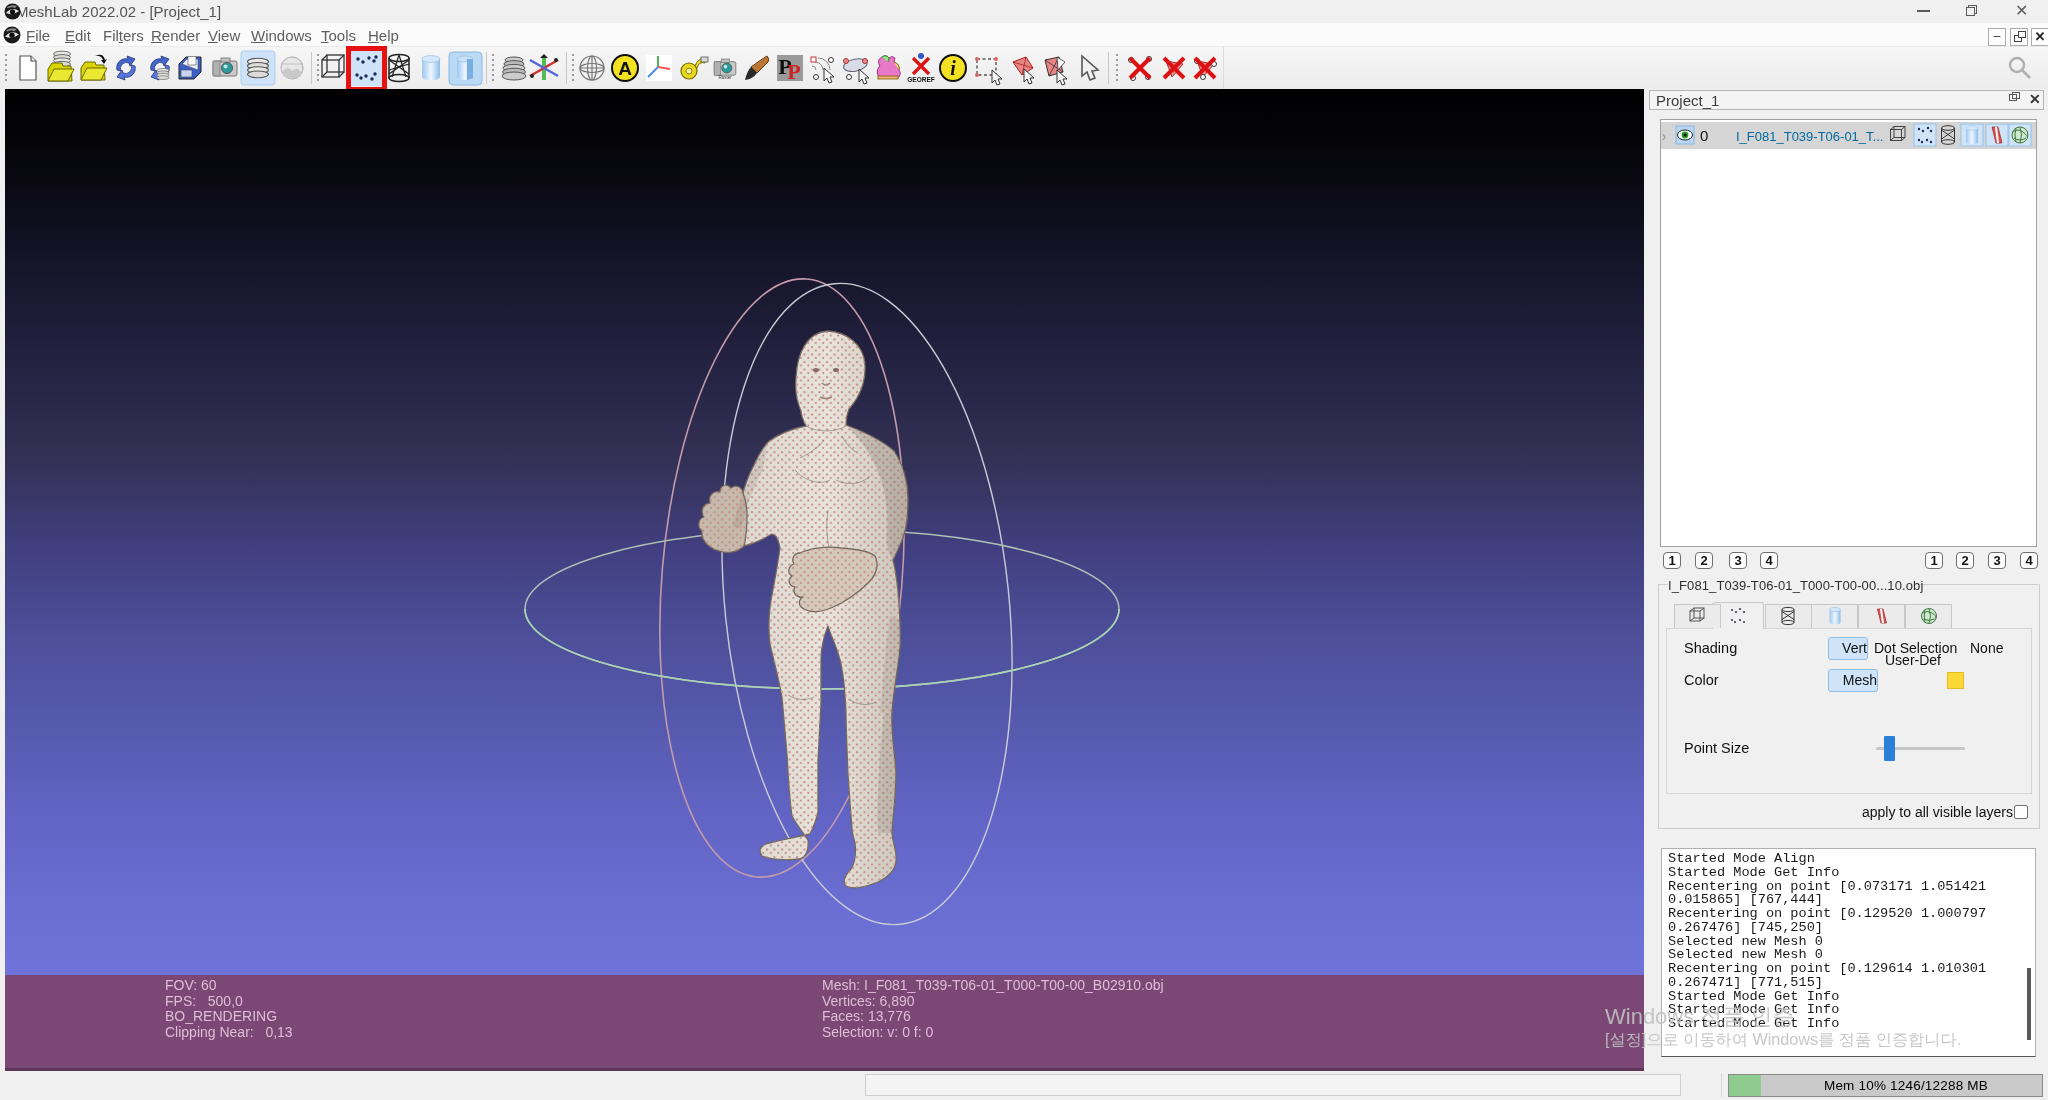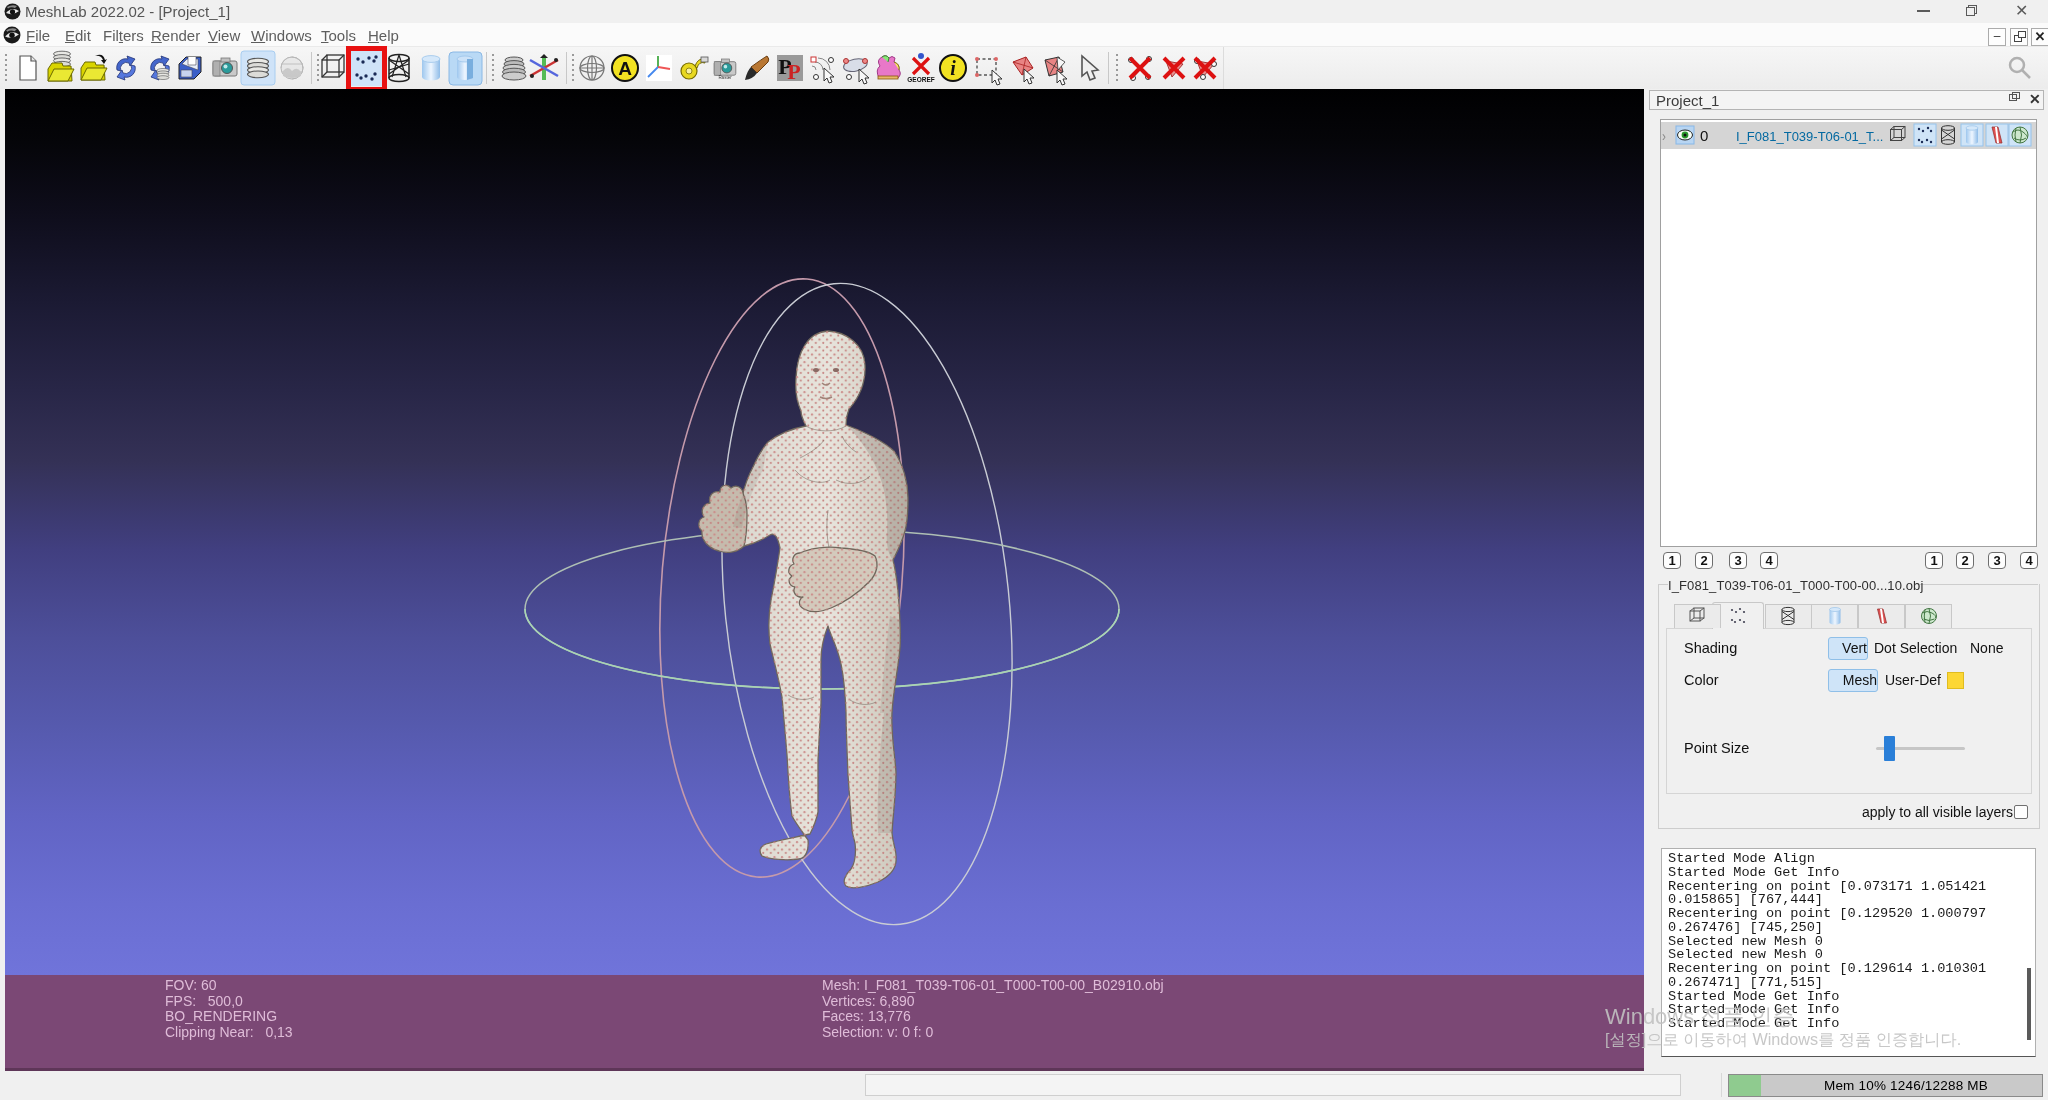--- a/index.html
+++ b/index.html
@@ -52,21 +52,21 @@
 #memfill{left:1729px;top:1075px;width:32px;height:21px;background:#8fcb8f}
 #memtext{left:1728px;top:1078px;width:356px;text-align:center;font-size:13.5px;color:#000;letter-spacing:0.2px}
 
 #wm1{left:1605px;top:1002px;font-size:22px;color:rgba(193,193,193,0.9)}
 #wm2{left:1605px;top:1029px;font-size:16.2px;color:rgba(193,193,193,0.9)}
 </style>
 </head>
 <body>
 
 <div id="titlebar" class="a"></div>
-<div class="a" style="left:25px;top:3px;font-size:15px;color:#555">MeshLab 2022.02 - [Project_1]</div>
+<div class="a" style="left:16px;top:3px;font-size:15px;color:#555">MeshLab 2022.02 - [Project_1]</div>
 <svg class="a" style="left:4px;top:3px" width="17" height="17" viewBox="0 0 17 17">
 <circle cx="8.5" cy="8.5" r="8" fill="#1a1a1a"></circle>
 <path d="M2 10 Q8 3 15 8 Q9 13 2 10 Z" fill="#e8e8e8"></path>
 <circle cx="8.5" cy="8.8" r="2.6" fill="#111"></circle>
 <path d="M3 4 Q8 1 13 3 L11 5 Q7 3.5 4 5.5 Z" fill="#888"></path>
 </svg>
 <div class="a" style="left:1917px;top:10px;width:13px;height:1.5px;background:#5a5a5a"></div>
 <div class="a" style="left:1968px;top:5px;width:9px;height:9px;border:1.5px solid #5a5a5a;background:#f0f0f0"></div>
 <div class="a" style="left:1966px;top:7px;width:9px;height:9px;border:1.5px solid #5a5a5a;background:#f0f0f0"></div>
 <div class="a" style="left:2015px;top:4px;width:14px;height:14px;font-size:16px;color:#5a5a5a;line-height:13px">✕</div>
@@ -588,21 +588,21 @@
 <path d="M-6.5 -3 Q-2 -6 3 -3 T6.5 2 M-5.5 3 Q0 6 5.5 3 M0 -7.5 Q3 0 0 7.5 M-4 -6.5 Q-5.5 0 -4 6.5" stroke="#447744" stroke-width="1" fill="none"></path>
 </g>
 </g>
 </svg>
 <div class="blab a" style="left:1684px;top:640px">Shading</div>
 <div class="bluebtn a" style="left:1828px;top:637px;width:40px;height:23px;line-height:21px">Vert</div>
 <div class="flatbtn a" style="left:1874px;top:640px">Dot Selection</div>
 <div class="flatbtn a" style="left:1970px;top:640px">None</div>
 <div class="blab a" style="left:1684px;top:672px">Color</div>
 <div class="bluebtn a" style="left:1828px;top:669px;width:50px;height:23px;line-height:21px">Mesh</div>
-<div class="flatbtn a" style="left:1885px;top:672px">User-Def</div>
+<div class="flatbtn a" style="left:1885px;top:652px">User-Def</div>
 <div id="swatch" class="a"></div>
 <div class="blab a" style="left:1684px;top:740px">Point Size</div>
 <div id="slidertrack" class="a"></div>
 <div id="sliderhandle" class="a"></div>
 <div id="applylab" class="a" style="left:1862px;top:804px">apply to all visible layers</div>
 <div id="checkbox" class="a"></div>
 
 <div id="logbox" class="a"></div>
 <div id="logtext" class="a">Started Mode Align
 Started Mode Get Info

